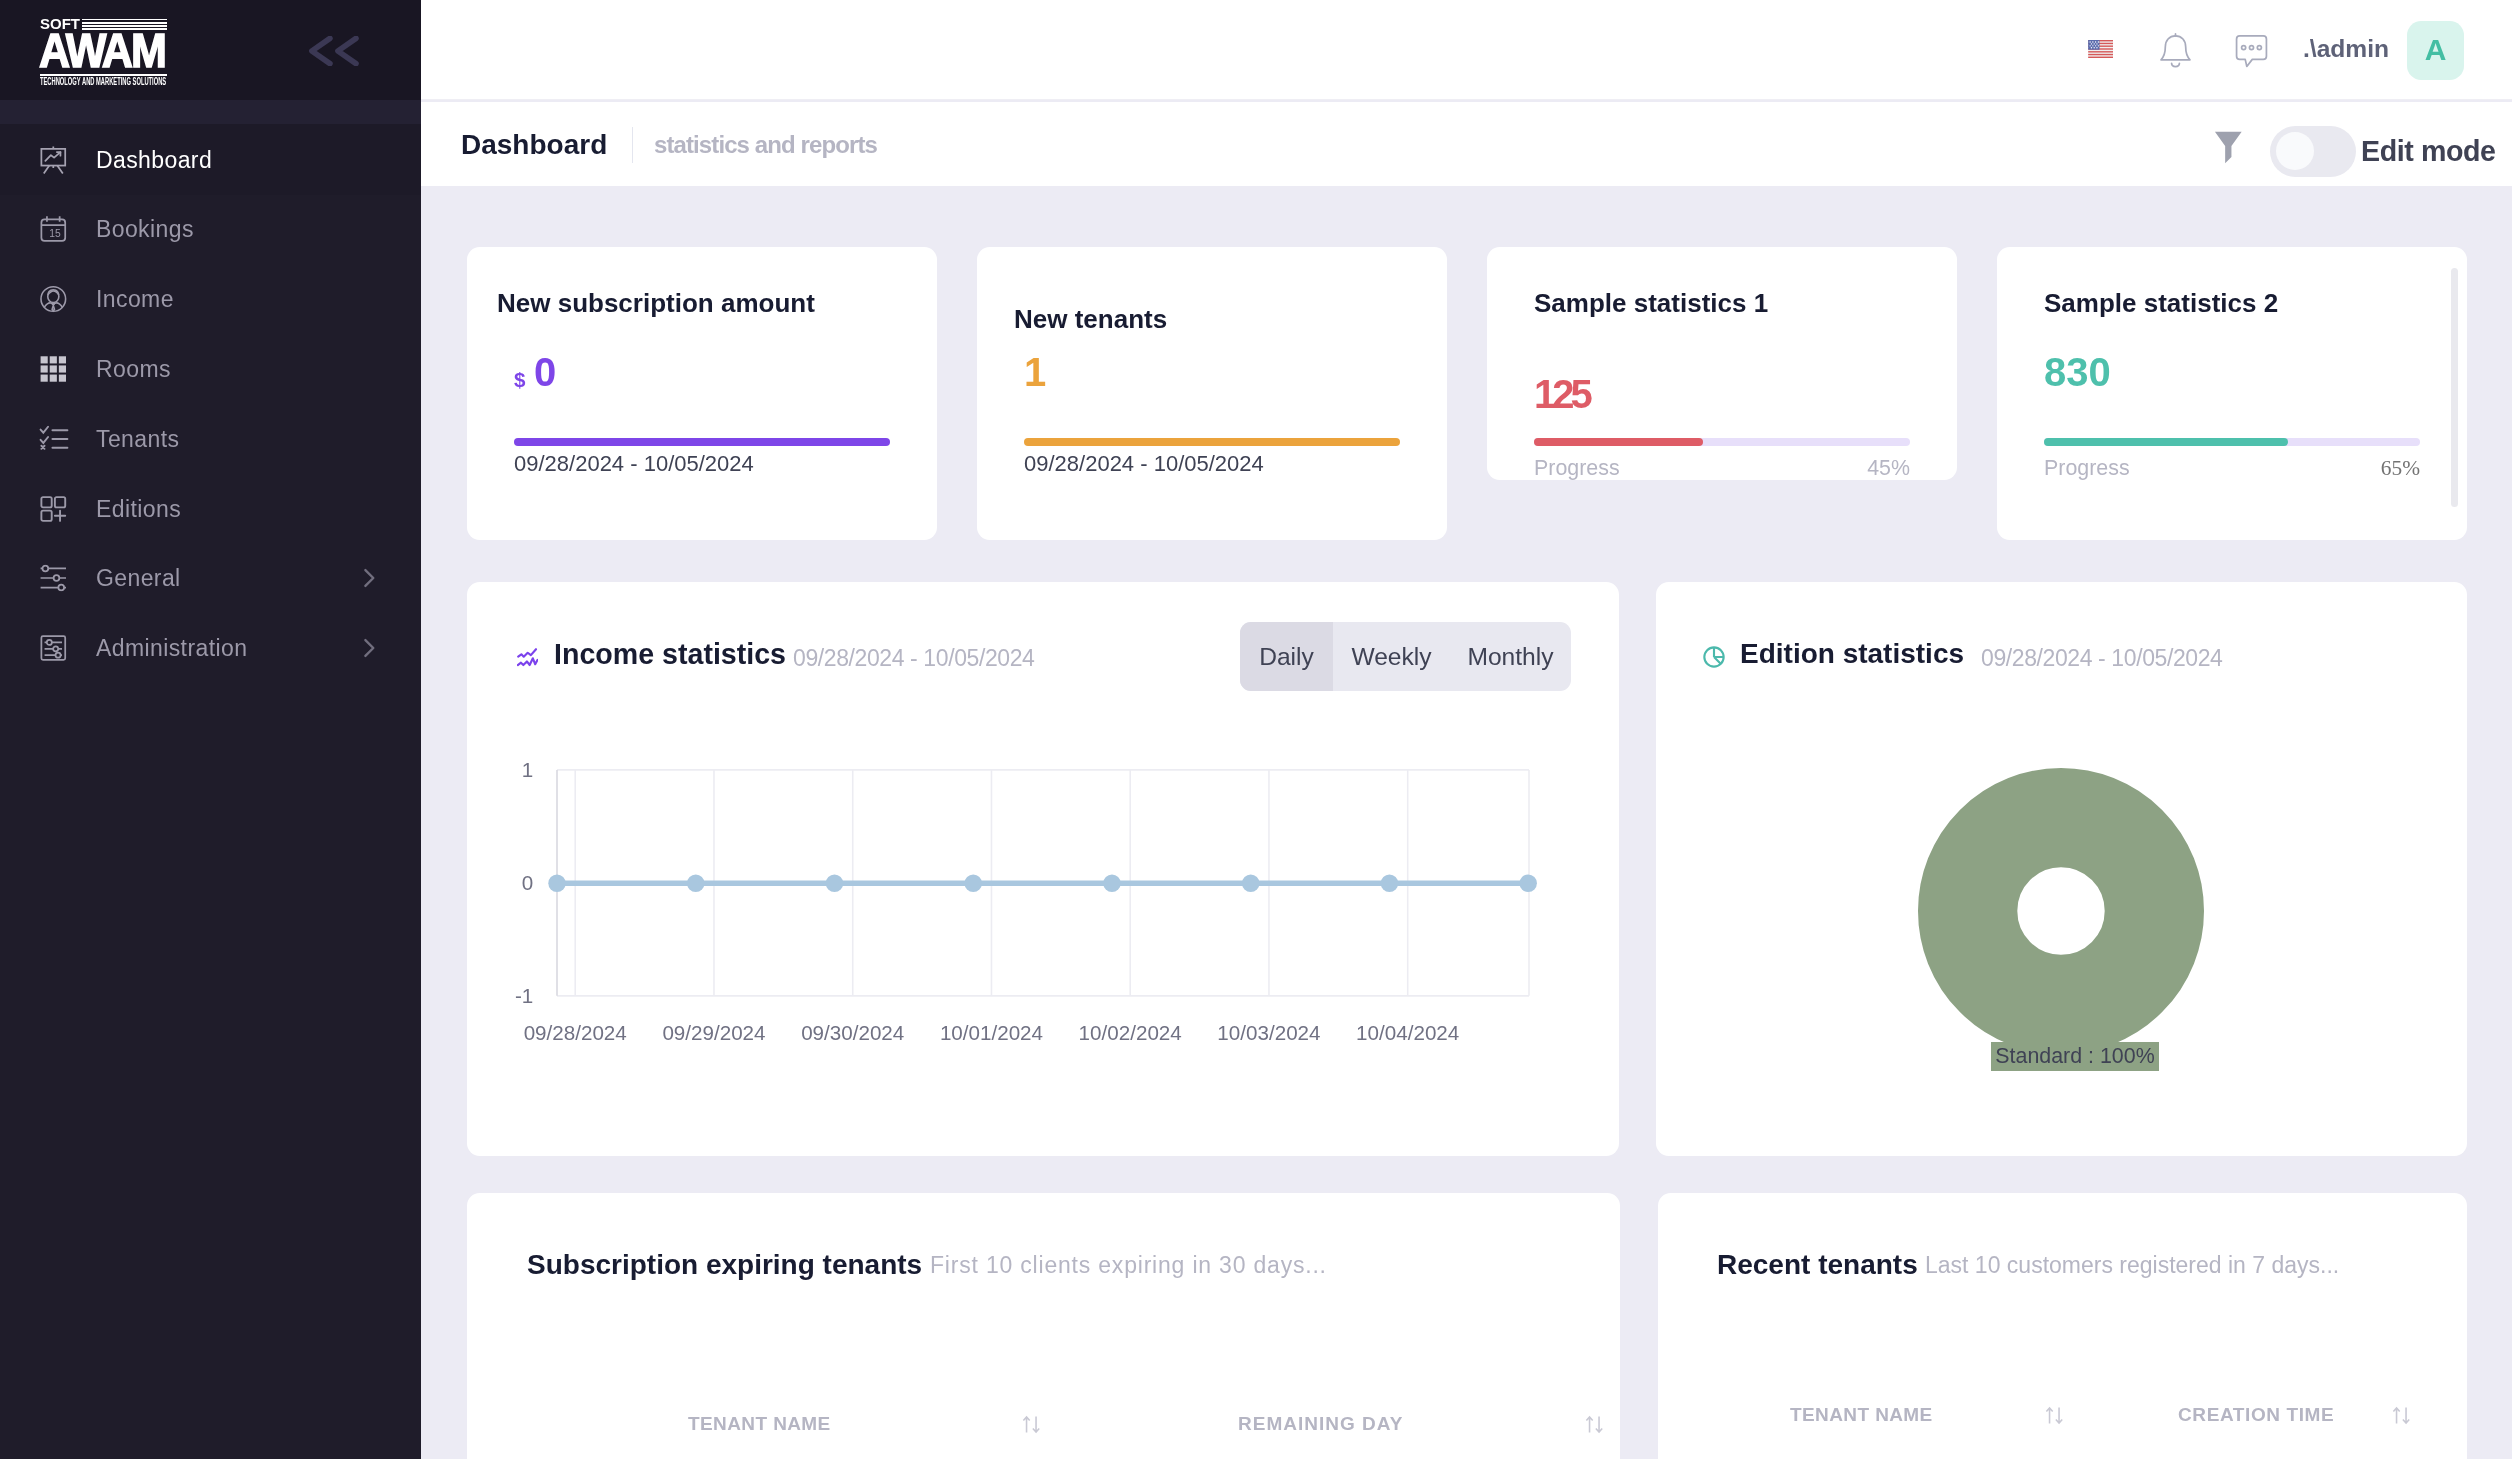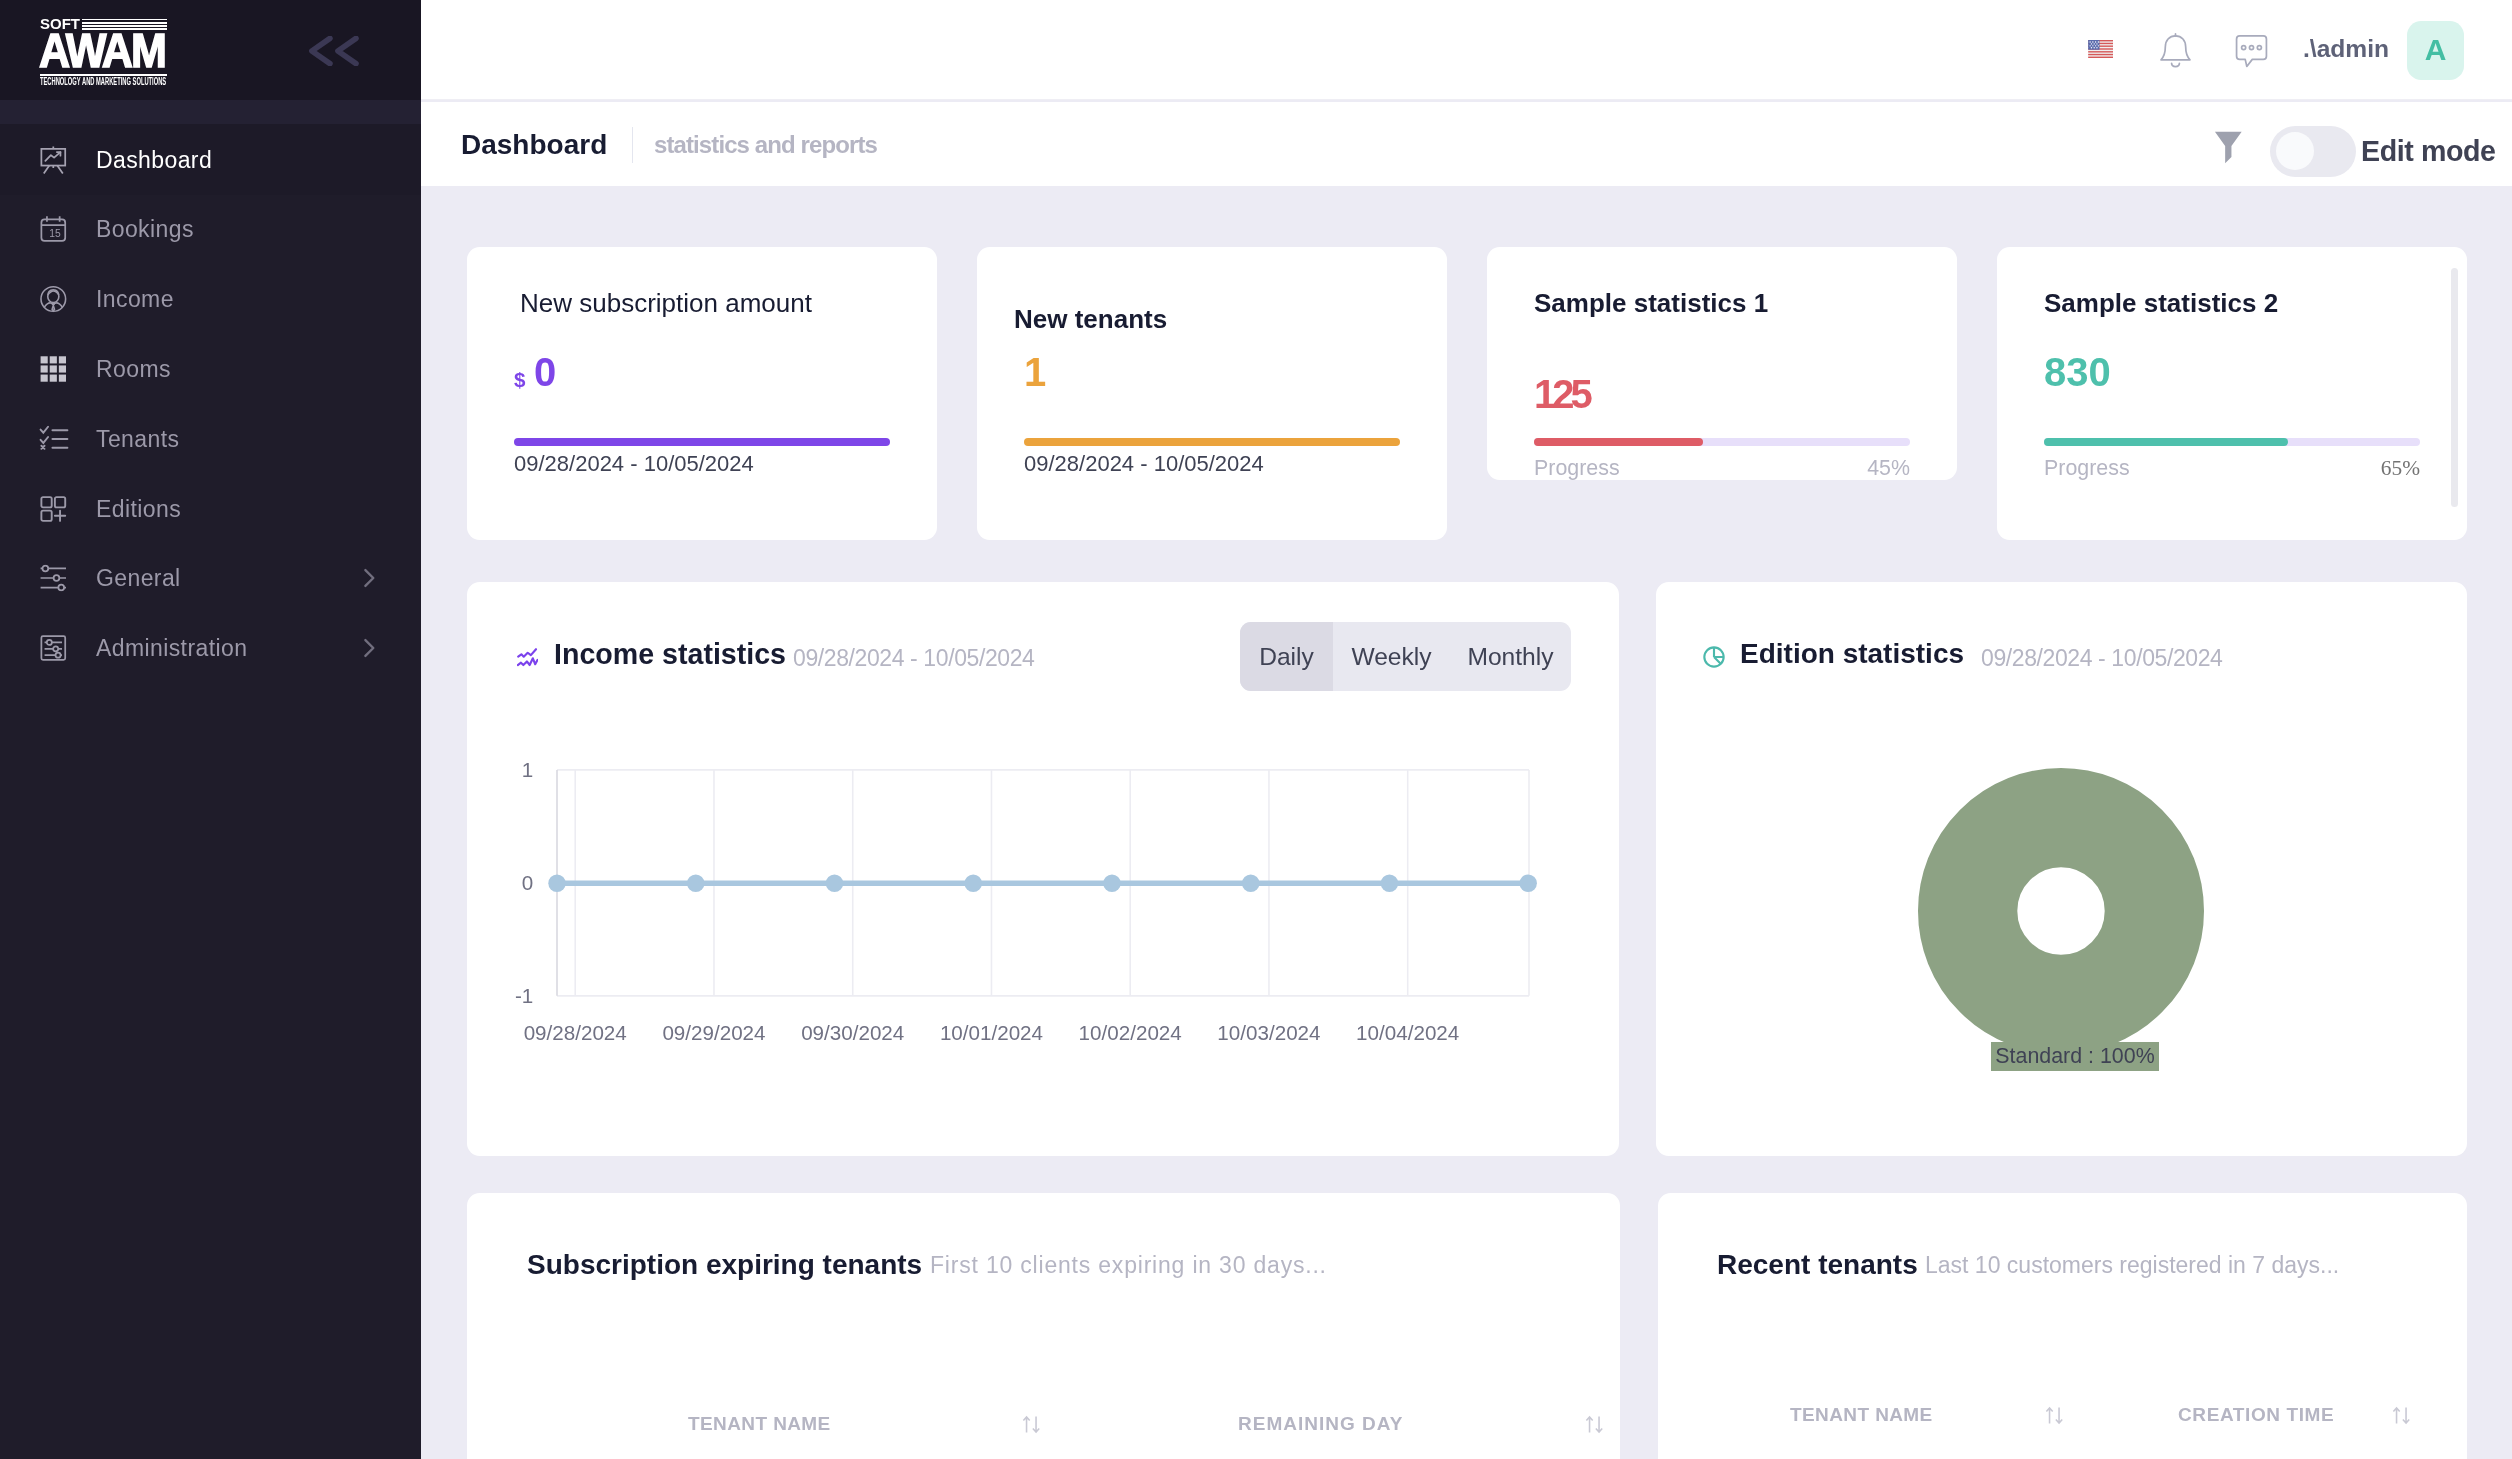--- a/index.html
+++ b/index.html
@@ -205,21 +205,21 @@
     <path d="M1 1 h34 L22 19 v14 l-8 8 v-22 z" fill="#9EA1AE"></path>
   </svg>
 
   <div class="abs" style="left:1849px;top:24px;width:86px;height:51px;border-radius:25.4px;background:#E9E9F0;"></div>
   <div class="abs" style="left:1855px;top:30px;width:38px;height:38px;border-radius:50%;background:#F9FAFC;"></div>
   <div class="abs" style="left:1940px;top:4px;height:91px;display:flex;align-items:center;font-size:28.6px;font-weight:bold;color:#3F4254;letter-spacing:-0.4px;">Edit mode</div>
 </div>
 <div id="content"></div>
 
 <div class="card" style="left:467px;top:247px;width:470px;height:293px;">
-  <div class="abs" style="left:53px;top:41px;font-size:26px;font-weight:normal;color:#181C32;">New subscription amount</div>
+  <div class="abs" style="left:30px;top:41px;font-size:26px;font-weight:bold;color:#181C32;">New subscription amount</div>
   <div class="abs" style="left:47px;top:121px;font-size:20.6px;font-weight:bold;color:#7E46E8;">$</div>
   <div class="abs" style="left:67px;top:103px;font-size:40px;font-weight:bold;color:#7E46E8;">0</div>
   <div class="abs" style="left:47px;top:191px;width:376px;height:8px;border-radius:4px;background:#7E46E8;"></div>
   <div class="abs" style="left:47px;top:204px;font-size:22px;color:#3F4254;">09/28/2024 - 10/05/2024</div>
 </div>
 
 <div class="card" style="left:977px;top:247px;width:470px;height:293px;">
   <div class="abs" style="left:37px;top:41px;font-size:26px;font-weight:bold;color:#181C32;margin-top:16px;">New tenants</div>
   <div class="abs" style="left:47px;top:103px;font-size:40px;font-weight:bold;color:#EBA33C;">1</div>
   <div class="abs" style="left:47px;top:191px;width:376px;height:8px;border-radius:4px;background:#EBA33C;"></div>

